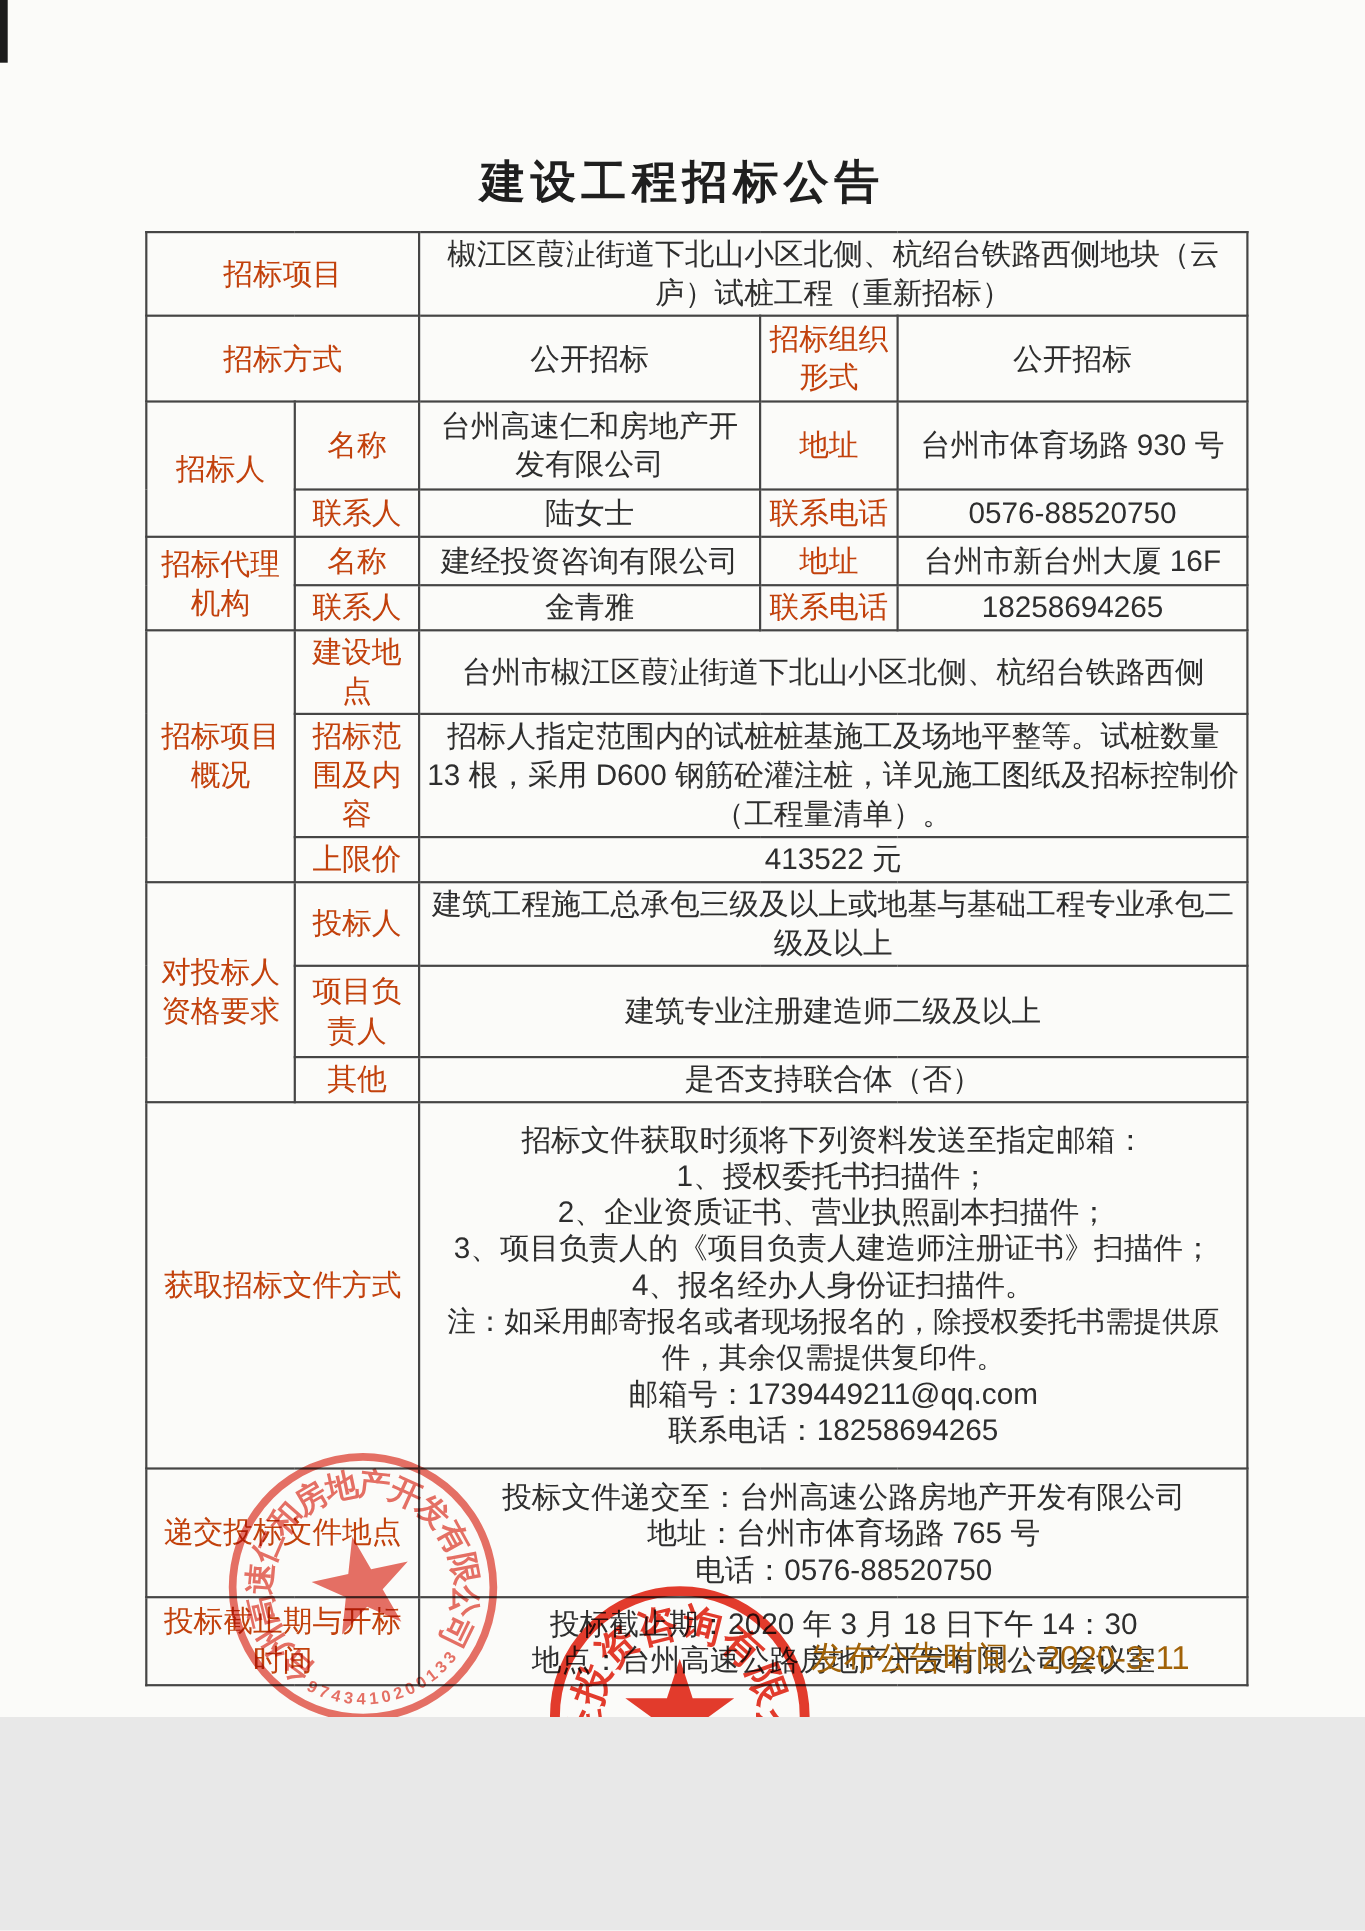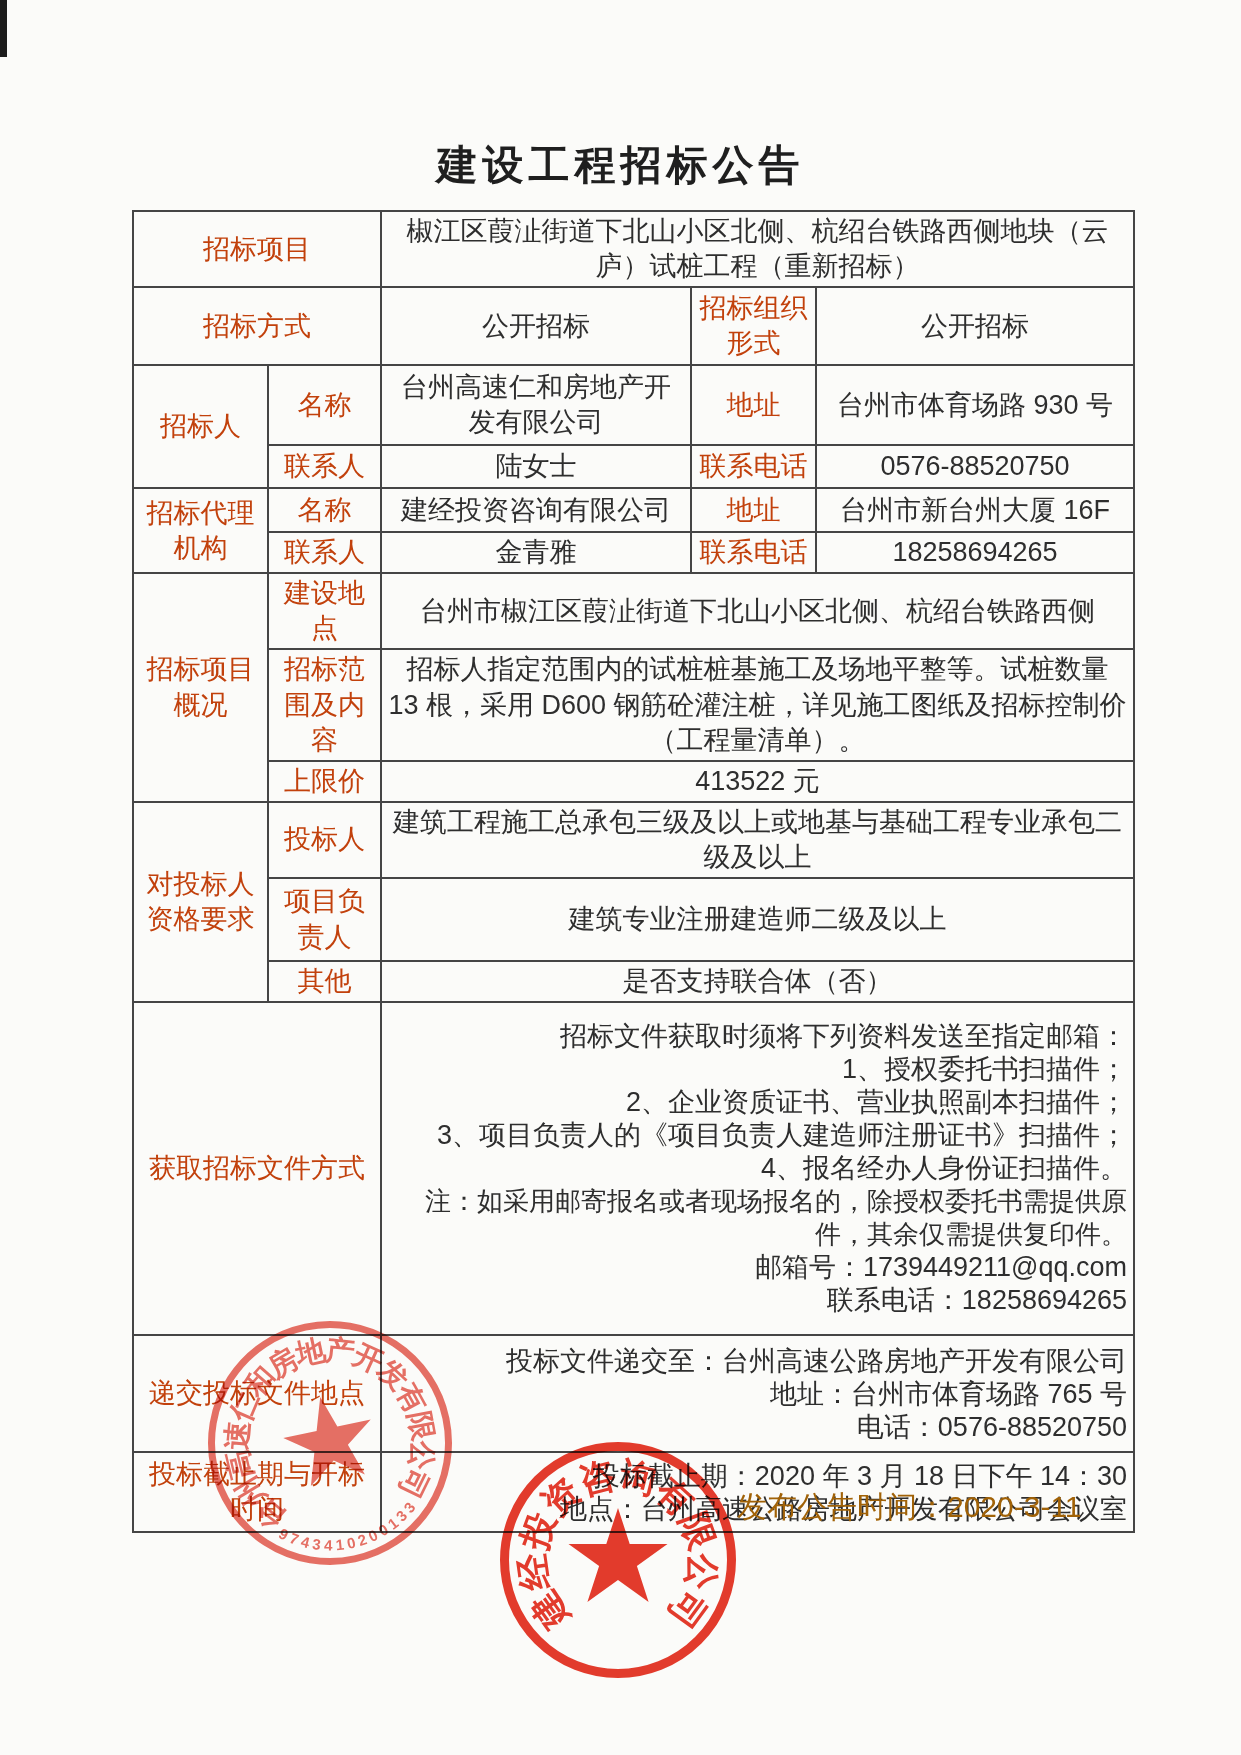--- a/index.html
+++ b/index.html
@@ -1,18 +1,18 @@
 <!DOCTYPE html>
 <html><head>
 <meta charset="utf-8">
 <style>
   html,body{margin:0;padding:0;background:#e8e8e8;}
   .page{
     position:relative;
-    width:1241px;height:1755px;
+    width:1241px;height:1561px;
     margin:0 auto;
     background:#fbfbf9;
     font-family:"Liberation Sans", sans-serif;
     color:#2e2e2e;
     overflow:hidden;
   }
   .scan-strip{
     position:absolute;left:0;top:0;width:7px;height:57px;
     background:#1c1c1c;
   }
@@ -37,21 +37,21 @@
     line-height:1.3;
     overflow:hidden;
   }
   td.cell-label{color:#c2410c;}
   td.multiline{
     text-align:left;
     vertical-align:top;
     padding:12px 14px 6px 14px;
   }
   td.multiline.v-mid{vertical-align:middle;padding-top:4px;padding-left:25px;}
-  .ln{line-height:33px;font-size:27px;text-align:right;}
+  .ln{line-height:33px;font-size:27px;}
   .fs26{font-size:26px;}
   .fs23{font-size:23px;}
   .fs24{font-size:24px;}
   .sig-line{
     position:absolute;left:193px;top:1420px;
     font-size:33px;color:#2b2b2b;letter-spacing:1px;
   }
   .pub-date{
     position:absolute;left:737px;top:1487px;
     font-size:30px;color:#a16207;

